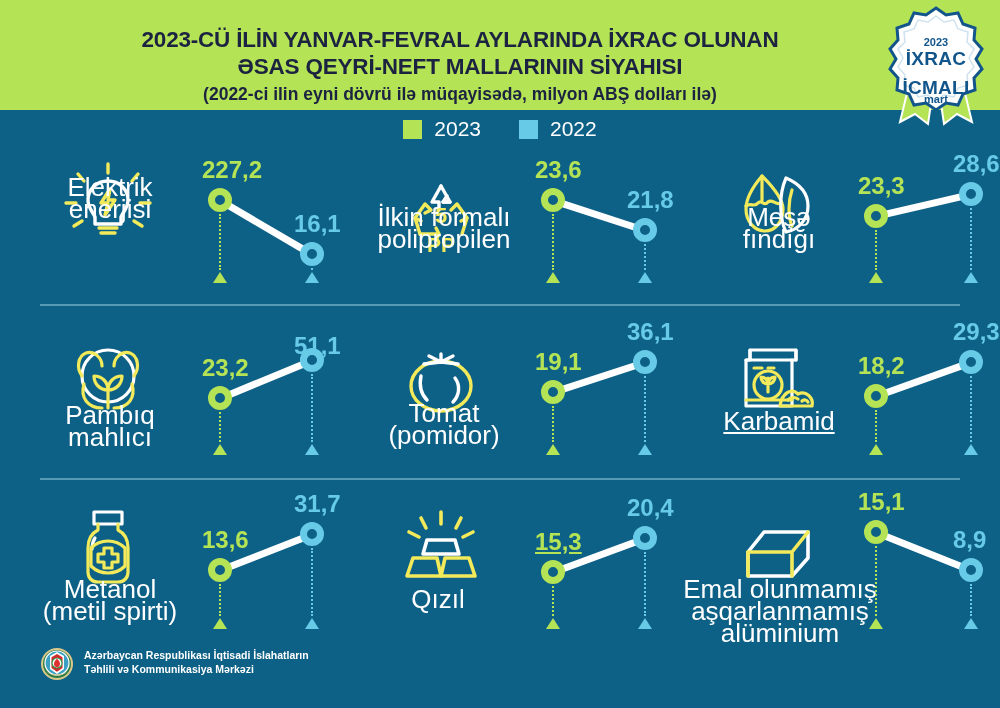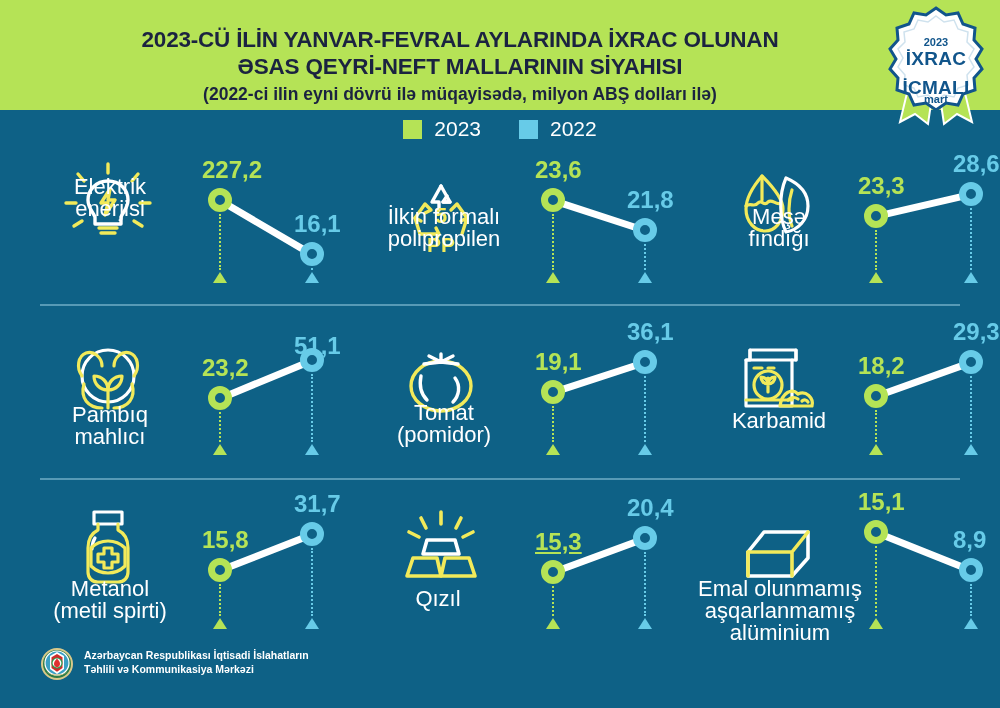--- a/index.html
+++ b/index.html
@@ -66,21 +66,21 @@
     background:#7fb8cf; opacity:.65;
   }
   .cell { position:absolute; top:0; width:333px; height:100%; }
 
   .icon-box {
     position:absolute; left:20px; width:160px; height:100px;
     display:flex; align-items:center; justify-content:center;
   }
   .item-label {
     position:absolute; left:0px; width:200px;
-    color:#ffffff; font-size:22px; line-height:22px; text-align:center;
+    color:#ffffff; font-size:26px; line-height:22px; text-align:center;
   }
 
   .plot { position:absolute; left:150px; top:0; width:190px; height:150px; }
 
   .val {
     position:absolute; font-weight:bold; font-size:24px; white-space:nowrap;
   }
   .val.g { color:#b5e356; }
   .val.b { color:#67cbe8; }
 
@@ -299,21 +299,21 @@
       <path d="M26 22 L72 22 L72 32 L68 32 L68 78 L22 78 L22 32 L26 32 Z" stroke="#ffffff"></path>
       <path d="M26 22 L26 32 M72 22 L72 32 M22 32 L68 32" stroke="#ffffff"></path>
       <path d="M30 40 L38 40 M44 40 L50 40" stroke="#f2ea5a"></path>
       <circle cx="44" cy="57" r="14" stroke="#f2ea5a"></circle>
       <path d="M44 64 L44 50 M44 56 C40 56 37 53 37 49 C41 49 44 52 44 56Z M44 56 C48 56 51 53 51 49 C47 49 44 52 44 56Z" stroke="#f2ea5a"></path>
       <path d="M22 72 L68 72" stroke="#f2ea5a"></path>
       <path d="M56 78 C58 64 68 60 74 66 C82 62 90 70 88 78 Z" stroke="#f2ea5a"></path>
       <path d="M64 72 C67 69 71 69 74 71 M78 73 C80 71 83 72 84 74" stroke="#f2ea5a"></path>
     </svg>
         </div>
-        <div class="item-label" style="top: 106px; left: 18px; width: 190px;">
+        <div class="item-label" style="top: 106px; left: 18px; width: 190px; text-decoration: underline;">
           <div>Karbamid</div>
         </div>
         <div class="plot">
           <div class="connector" style="left: 60px; top: 88.5px; width: 100.901px; transform: rotate(-19.692deg);"></div>
           <div class="drop " style="left: 59px; top: 106px; height: 32px;"></div>
           <div class="tri " style="left: 53px; top: 140px;"></div>
           <div class="marker " style="left: 48px; top: 80px;"></div>
           <div class="val g" style="left: 42px; top: 48px;">18,2</div>
           <div class="drop b" style="left: 154px; top: 72px; height: 66px;"></div>
           <div class="tri b" style="left: 148px; top: 140px;"></div>
@@ -336,21 +336,21 @@
         </div>
         <div class="item-label" style="top: 100px; left: 10px; width: 200px;">
           <div>Metanol</div>
           <div>(metil spirti)</div>
         </div>
         <div class="plot">
           <div class="connector" style="left: 70px; top: 88.5px; width: 98.7927px; transform: rotate(-21.3706deg);"></div>
           <div class="drop " style="left: 69px; top: 106px; height: 32px;"></div>
           <div class="tri " style="left: 63px; top: 140px;"></div>
           <div class="marker " style="left: 58px; top: 80px;"></div>
-          <div class="val g" style="left: 52px; top: 48px;">15,8</div>
+          <div class="val g" style="left: 52px; top: 48px;">13,6</div>
           <div class="drop b" style="left: 161px; top: 70px; height: 68px;"></div>
           <div class="tri b" style="left: 155px; top: 140px;"></div>
           <div class="marker b" style="left: 150px; top: 44px;"></div>
           <div class="val b" style="left: 144px; top: 12px;">31,7</div>
         </div>
       </div>
       <div class="cell" style="left: 333px;">
         <div class="icon-box" style="top: 22px; left: 28px;">
           <svg width="100" height="100" viewBox="0 0 100 100" fill="none" stroke-width="3.6" stroke-linecap="round" stroke-linejoin="round">
       <path d="M50 12 L50 24 M30 18 L35 28 M70 18 L65 28 M18 32 L28 37 M82 32 L72 37" stroke="#f2ea5a"></path>

